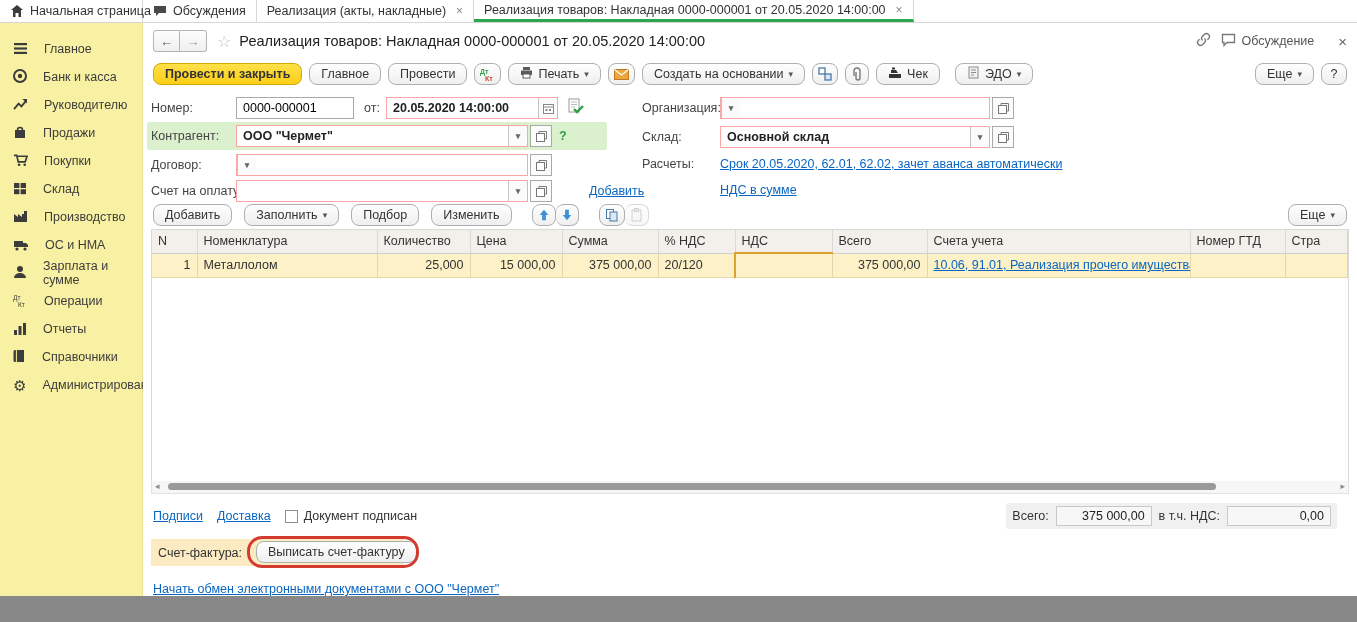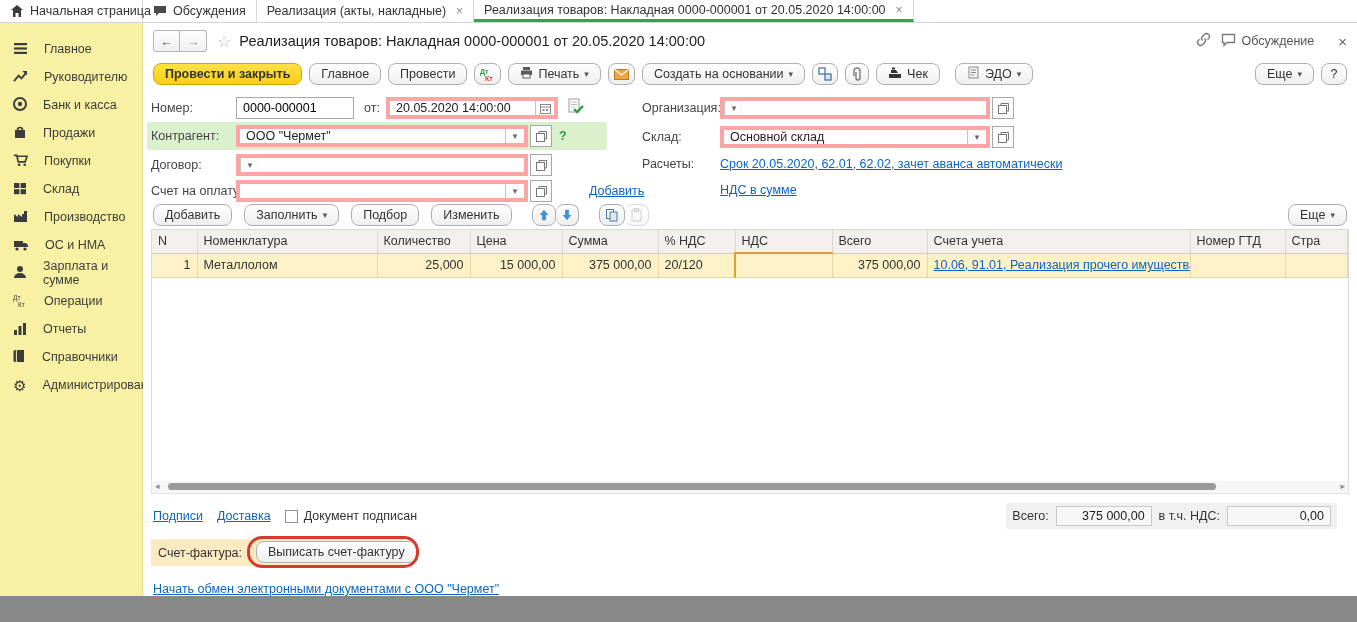--- a/index.html
+++ b/index.html
@@ -41,22 +41,22 @@
          font-size: 12.5px; color: #333; cursor: pointer; white-space: nowrap; }
   .btn.icononly { padding: 0 5px; }
   .btn.primary { background: linear-gradient(#ffe04a,#fbcf16); border-color: #d2a800; font-weight: bold; }
   .caret { font-size: 9px; color: #555; }
   .tb-spacer { margin-left: auto; }
   .qbtn { width: 26px; }
 
   
   .form { position: relative; height: 112px; }
   .flabel { position: absolute; color: #444; }
-  .field { position: absolute; height: 22px; border: 4px solid #fca5a5; background: #fff; display: flex;
-           align-items: flex-end; font-size: 12.5px; color: #222; }
+  .field { position: absolute; height: 22px; border: 1px solid #fca5a5; background: #fff; display: flex;
+           align-items: center; font-size: 12.5px; color: #222; font-weight: bold; }
   .field .val { padding: 0 6px; flex: 1; white-space: nowrap; overflow: hidden; }
   .field .dd { width: 19px; align-self: stretch; border-left: 1px solid #c4c4c4; display: flex;
                align-items: center; justify-content: center; color: #666; font-size: 9px; background: #fbfbfb; }
   .sqbtn { position: absolute; width: 22px; height: 22px; border: 1px solid #a9a9a9; background: #fbfbfb;
            display: flex; align-items: center; justify-content: center; }
   .greenband { position: absolute; left: 4px; top: 33px; width: 460px; height: 28px; background: #dbf0cd; border-radius: 2px; }
   .hintq { position: absolute; color: #2f9e44; font-weight: bold; }
   .link { color: #0a66c2; text-decoration: underline; cursor: pointer; }
   .flink { position: absolute; }
 
@@ -150,35 +150,35 @@
                 <rect x="1" y="1" width="13" height="2.2"></rect>
                 <rect x="1" y="5.4" width="13" height="2.2"></rect>
                 <rect x="1" y="9.8" width="13" height="2.2"></rect>
               </g>
             </svg>
         </span>
           <span>Главное</span>
       </div>
       <div class="snav">
         <span class="sg">
+          <svg width="14" height="14" viewBox="0 0 14 14">
+              <circle cx="7" cy="7" r="6" fill="none" stroke="#3c3c3c" stroke-width="2"></circle>
+              <circle cx="7" cy="7" r="2.2" fill="#3c3c3c"></circle>
+            </svg>
+        </span>
+          <span>Банк и касса</span>
+      </div>
+      <div class="snav">
+        <span class="sg">
           <svg width="15" height="13" viewBox="0 0 16 14">
               <path d="M1 12 L6 6 L9 9 L14 3" stroke="#3c3c3c" stroke-width="2" fill="none"></path>
               <path d="M15 1 L15 6 L10 1 Z" fill="#3c3c3c"></path>
             </svg>
         </span>
           <span>Руководителю</span>
-      </div>
-      <div class="snav">
-        <span class="sg">
-          <svg width="14" height="14" viewBox="0 0 14 14">
-              <circle cx="7" cy="7" r="6" fill="none" stroke="#3c3c3c" stroke-width="2"></circle>
-              <circle cx="7" cy="7" r="2.2" fill="#3c3c3c"></circle>
-            </svg>
-        </span>
-          <span>Банк и касса</span>
       </div>
       <div class="snav">
         <span class="sg">
           <svg width="14" height="14" viewBox="0 0 14 14">
               <path d="M2 5 h10 v8 h-10 z" fill="#3c3c3c"></path>
               <path d="M4.5 5 a2.5 2.5 0 0 1 5 0" stroke="#3c3c3c" stroke-width="1.6" fill="none"></path>
             </svg>
         </span>
           <span>Продажи</span>
       </div>

